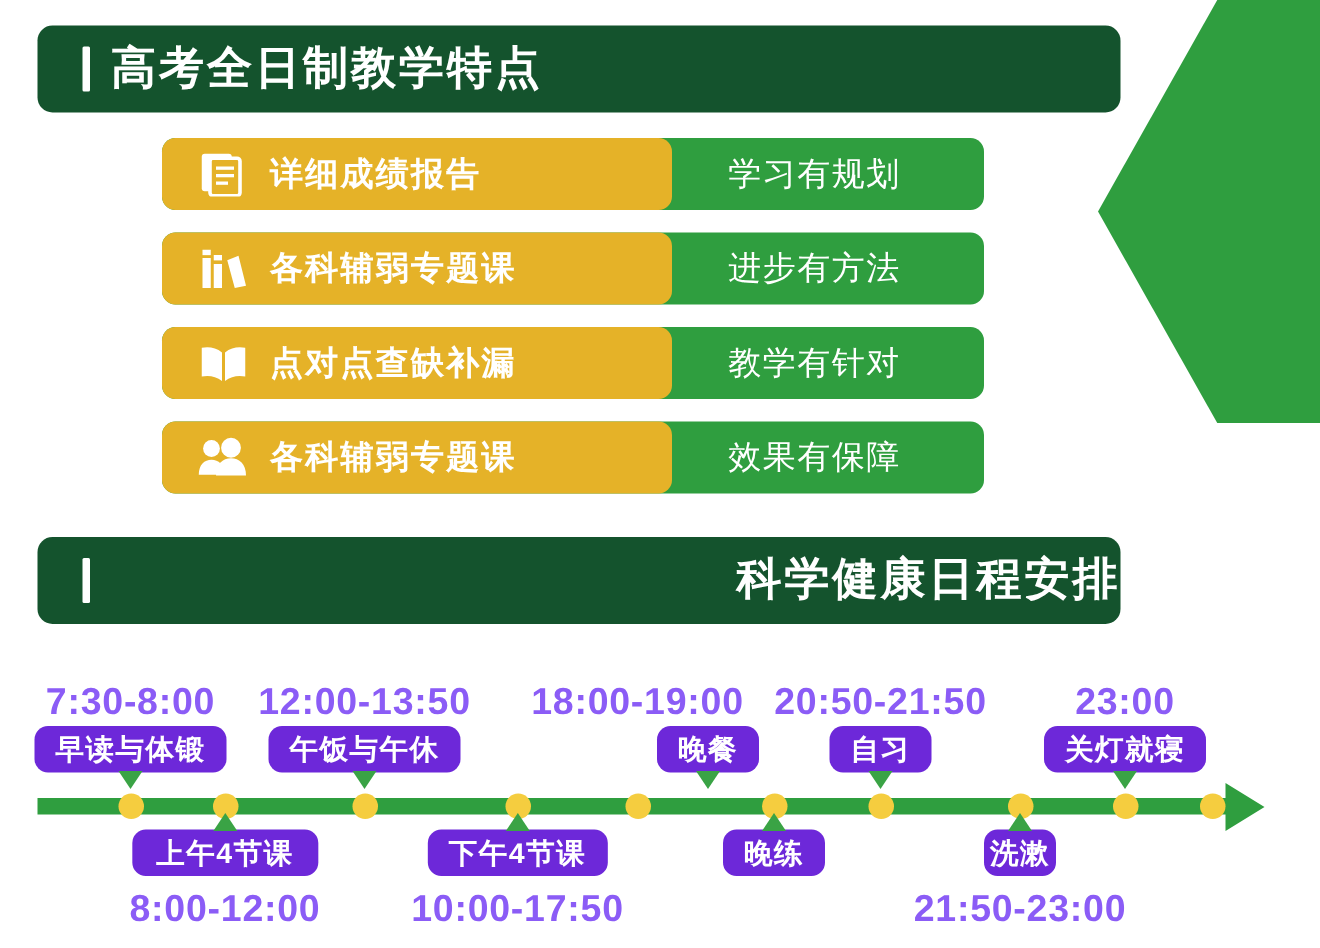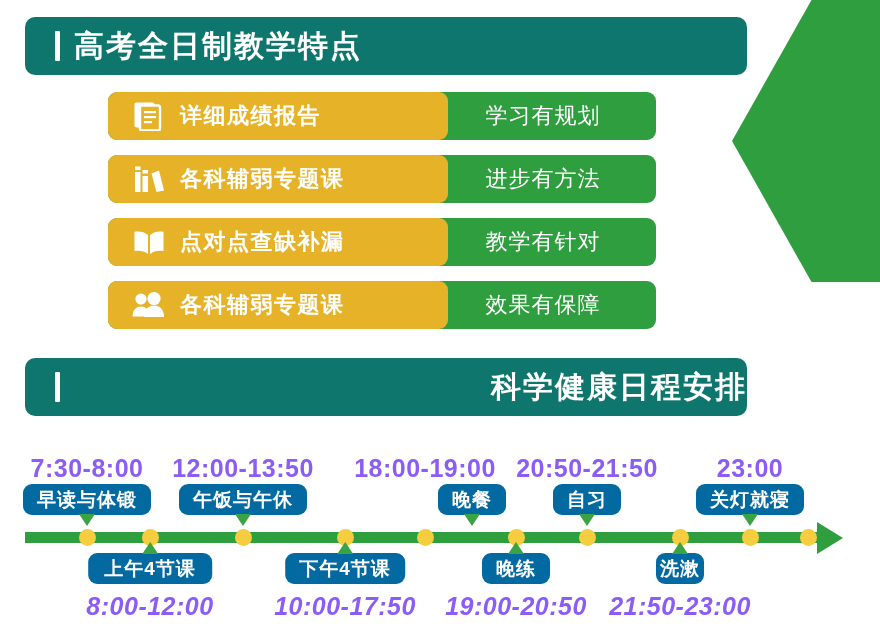--- a/index.html
+++ b/index.html
@@ -19,21 +19,21 @@
     width:150px; height:282px;
     background:#2f9e3f;
     clip-path:polygon(53% 0, 100% 0, 100% 100%, 53% 100%, 0 50%);
     z-index:0;
   }
 
   
   .section-header{
     position:absolute; left:25px;
     width:722px; height:58px;
-    background:#0f766e;
+    background:#14532d;
     border-radius:10px;
     z-index:2;
     display:flex; align-items:center;
   }
   .section-header .tick{
     display:inline-block;
     width:5px;height:30px;background:#ffffff;
     margin-left:30px;margin-right:14px;border-radius:1px;
   }
   .section-header .htitle{
@@ -97,21 +97,21 @@
     border-left:26px solid #2f9e3f;
   }
   .tl-dot{
     position:absolute;top:89px;
     width:17px;height:17px;border-radius:50%;
     background:#f5cd3f;
     margin-left:-8px;
   }
   .tl-bubble{
     position:absolute;
-    background:#0369a1;
+    background:#6d28d9;
     border-radius:9px;
     height:31px;
     display:flex;align-items:center;justify-content:center;
     color:#ffffff;font-size:19px;font-weight:bold;letter-spacing:1px;
     transform:translateX(-50%);
     white-space:nowrap;
   }
   .tl-bubble.top{top:44px;}
   .tl-bubble.bottom{top:113px;}
   .tl-bubble .tail{
@@ -122,21 +122,21 @@
   }
   .tl-bubble.top .tail{bottom:-11px;border-top:12px solid #3aa345;}
   .tl-bubble.bottom .tail{top:-11px;border-bottom:12px solid #3aa345;}
   .tl-time{
     position:absolute;
     color:#8b5cf6;font-size:25px;font-weight:bold;letter-spacing:0.5px;
     transform:translateX(-50%);
     white-space:nowrap;
   }
   .tl-time.top{top:14px;}
-  .tl-time.bottom{top:152px;font-style:italic;}
+  .tl-time.bottom{top:152px;}
 </style>
 </head>
 <body>
 
 <div class="page">
 
   <div class="chevron-deco"></div>
 
   <div class="section-header" id="header-1">
     <span class="tick"></span>
@@ -258,21 +258,20 @@
       <div class="tl-time bottom" style="left: 150px;">8:00-12:00</div>
       <div class="tl-bubble bottom" style="left: 150px; padding: 0px 16px;">
         <span>上午4节课</span>
         <span class="tail"></span>
       </div>
       <div class="tl-time bottom" style="left: 345px;">10:00-17:50</div>
       <div class="tl-bubble bottom" style="left: 345px; padding: 0px 14px;">
         <span>下午4节课</span>
         <span class="tail"></span>
       </div>
-      <div class="tl-time bottom" style="left: 516px;">19:00-20:50</div>
       <div class="tl-bubble bottom" style="left: 516px; padding: 0px 14px;">
         <span>晚练</span>
         <span class="tail"></span>
       </div>
       <div class="tl-time bottom" style="left: 680px;">21:50-23:00</div>
       <div class="tl-bubble bottom" style="left: 680px; padding: 0px 4px;">
         <span>洗漱</span>
         <span class="tail"></span>
       </div>
     </div>

